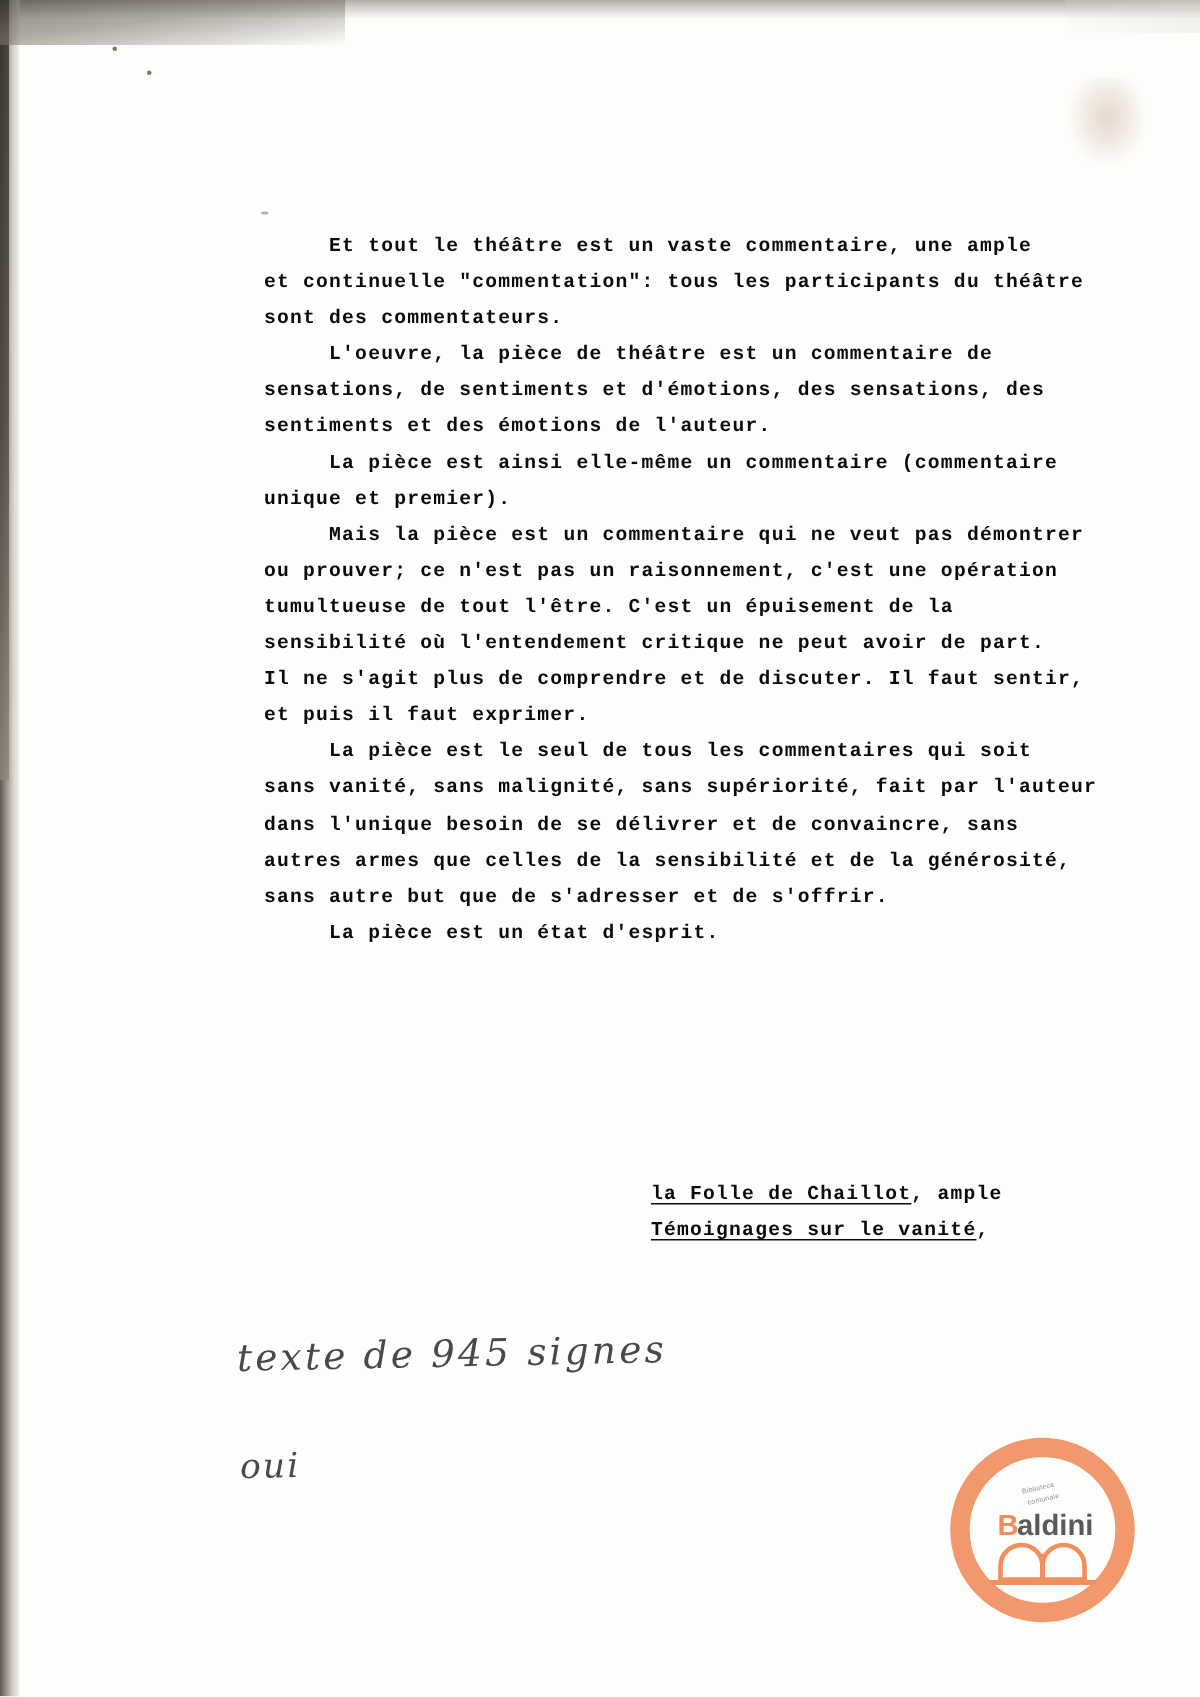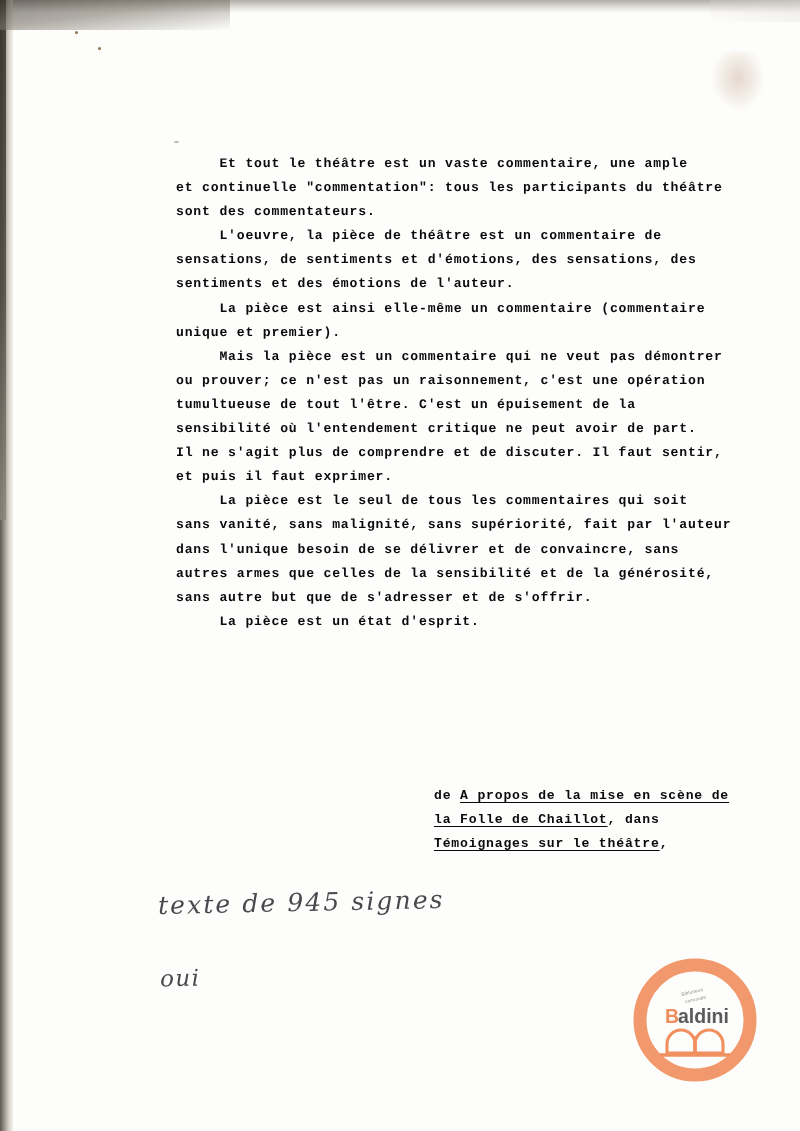--- a/index.html
+++ b/index.html
@@ -185,21 +185,21 @@
   <div class="scan-corner"></div>
   <div class="scan-corner-tr"></div>
   <div class="stain"></div>
   <div class="speck speck-a"></div>
   <div class="speck speck-b"></div>
   <div class="speck speck-c"></div>
 
   <div class="typed" id="body-text"><span class="line">     <span>Et tout le théâtre est un vaste commentaire, une ample</span></span><span class="line"><span>et continuelle "commentation": tous les participants du théâtre</span></span><span class="line"><span>sont des commentateurs.</span></span><span class="line">     <span>L'oeuvre, la pièce de théâtre est un commentaire de</span></span><span class="line"><span>sensations, de sentiments et d'émotions, des sensations, des</span></span><span class="line"><span>sentiments et des émotions de l'auteur.</span></span><span class="line">     <span class="u">La pièce est ainsi elle-même un commentaire</span><span> (commentaire</span></span><span class="line"><span>unique et premier).</span></span><span class="line">     <span>Mais la pièce est un commentaire qui ne veut pas démontrer</span></span><span class="line"><span>ou prouver; ce n'est pas un raisonnement, </span><span class="u">c'est une opération</span></span><span class="line"><span class="u">tumultueuse de tout l'être</span><span>. C'est un épuisement de la</span></span><span class="line"><span>sensibilité où l'entendement critique ne peut avoir de part.</span></span><span class="line"><span>Il ne s'agit plus de comprendre et de discuter. Il faut sentir,</span></span><span class="line"><span>et puis il faut exprimer.</span></span><span class="line">     <span>La pièce est le seul de tous les commentaires qui soit</span></span><span class="line"><span>sans vanité, sans malignité, sans supériorité, fait par l'auteur</span></span><span class="line"><span>dans l'unique besoin de se délivrer et de convaincre, sans</span></span><span class="line"><span>autres armes que celles de la sensibilité et de la générosité,</span></span><span class="line"><span>sans autre but que de s'adresser et de s'offrir.</span></span><span class="line">     <span class="u">La pièce est un état d'esprit.</span></span></div>
 
 
-  <div class="attrib" id="source-block"><span class="line"><span>de </span><span class="u">A propos de la mise en scène de</span></span><span class="line"><span class="u">la Folle de Chaillot</span><span>, dans</span></span><span class="line"><span class="u">Témoignages sur le théâtre</span><span>,</span></span></div>
+  <div class="attrib" id="source-block"><span class="line"><span class="u">la Folle de Chaillot</span><span>, ample</span></span><span class="line"><span class="u">Témoignages sur le vanité</span><span>,</span></span></div>
 
   <div class="hand" id="hand-note-1">texte de 945 signes</div>
   <div class="hand" id="hand-note-2">oui</div>
 
   <div id="library-stamp">
     <svg viewBox="0 0 136 136" xmlns="http://www.w3.org/2000/svg">
       <circle cx="68" cy="68" r="55" fill="none" stroke="#f0905f" stroke-width="13" opacity="0.92"></circle>
       <g transform="rotate(-13 68 48)">
         <text class="stamp-micro" id="stamp-micro-1" x="56" y="41">Biblioteca</text>
         <text class="stamp-micro" id="stamp-micro-2" x="58" y="49">comunale</text>

